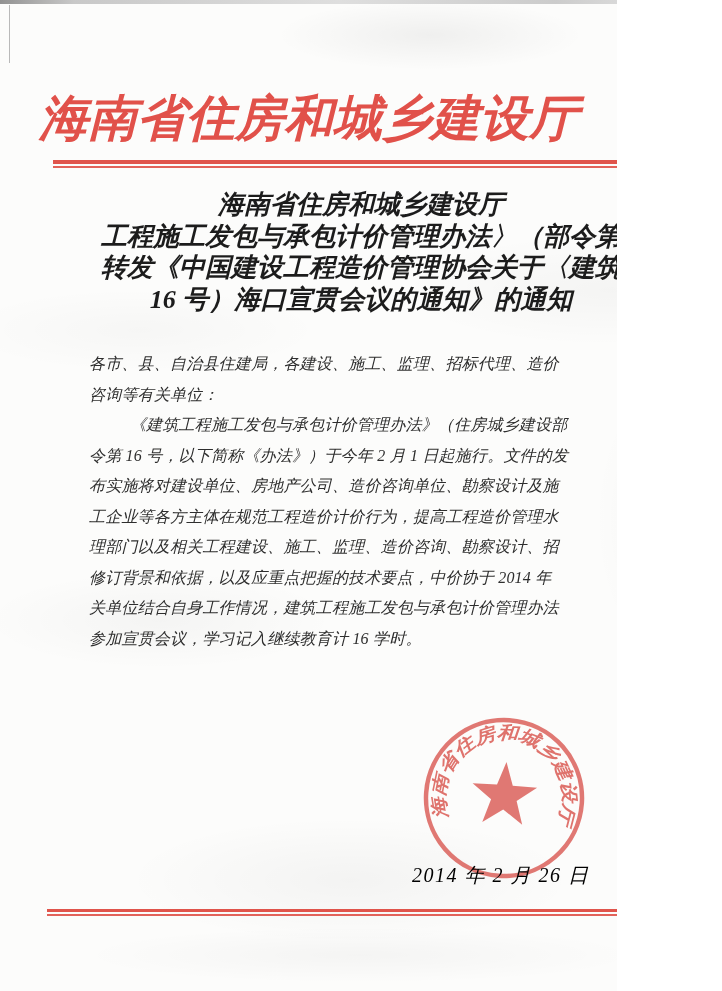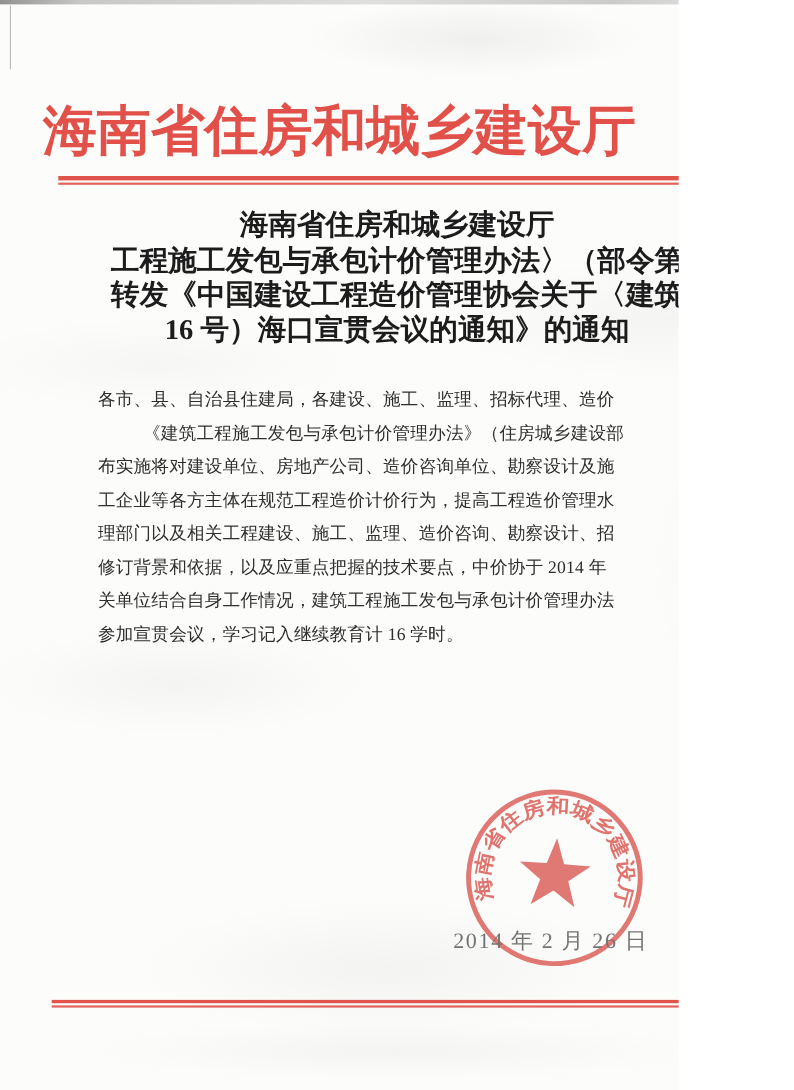--- a/index.html
+++ b/index.html
@@ -5,20 +5,21 @@
   * { margin: 0; padding: 0; box-sizing: border-box; }
   html, body { width: 722px; height: 991px; background: #ffffff; }
   body { font-family: "Liberation Serif", "DejaVu Serif", serif; }
 
   .page {
     position: relative;
     width: 617px;
     height: 991px;
     background: #fcfcfb;
     overflow: hidden;
+    font-style: italic;
   }
   
   .page::before {
     content: "";
     position: absolute; inset: 0;
     background:
       radial-gradient(ellipse 220px 50px at 430px 35px, rgba(0,0,0,.05), transparent 70%),
       radial-gradient(ellipse 300px 80px at 610px 290px, rgba(0,0,0,.03), transparent 70%),
       radial-gradient(ellipse 260px 60px at 140px 330px, rgba(0,0,0,.025), transparent 70%),
       radial-gradient(ellipse 250px 70px at 160px 620px, rgba(0,0,0,.03), transparent 70%),
@@ -77,24 +78,24 @@
   .body-line.indent { padding-left: 41px; }
 
   .seal {
     position: absolute; top: 712px; left: 418px;
     width: 172px; height: 172px;
     z-index: 2;
     opacity: 0.88;
   }
 
   .doc-date {
-    position: absolute; top: 842px; left: 412px;
+    position: absolute; top: 862px; left: 412px;
     font-size: 20px;
     letter-spacing: 1.5px;
-    color: #737373;
+    color: #000000;
     z-index: 3;
     white-space: nowrap;
   }
 </style>
 </head>
 <body>
 
 <div class="page">
 
   <div class="scan-edge-top"></div>
@@ -109,21 +110,23 @@
 
   <div class="doc-title">
     <div class="title-line">海南省住房和城乡建设厅</div>
     <div class="title-line">工程施工发包与承包计价管理办法〉（部令第</div>
     <div class="title-line">转发《中国建设工程造价管理协会关于〈建筑</div>
     <div class="title-line">16 号）海口宣贯会议的通知》的通知</div>
   </div>
 
   <div class="body-text">
     <div class="body-line">各市、县、自治县住建局，各建设、施工、监理、招标代理、造价</div>
+    <div class="body-line">咨询等有关单位：</div>
     <div class="body-line indent">《建筑工程施工发包与承包计价管理办法》（住房城乡建设部</div>
+    <div class="body-line">令第 16 号，以下简称《办法》）于今年 2 月 1 日起施行。文件的发</div>
     <div class="body-line">布实施将对建设单位、房地产公司、造价咨询单位、勘察设计及施</div>
     <div class="body-line">工企业等各方主体在规范工程造价计价行为，提高工程造价管理水</div>
     <div class="body-line">理部门以及相关工程建设、施工、监理、造价咨询、勘察设计、招</div>
     <div class="body-line">修订背景和依据，以及应重点把握的技术要点，中价协于 2014 年</div>
     <div class="body-line">关单位结合自身工作情况，建筑工程施工发包与承包计价管理办法</div>
     <div class="body-line">参加宣贯会议，学习记入继续教育计 16 学时。</div>
   </div>
 
   <svg class="seal" viewBox="0 0 172 172" xmlns="http://www.w3.org/2000/svg">
     <g transform="rotate(4 86 86)" fill="none">

